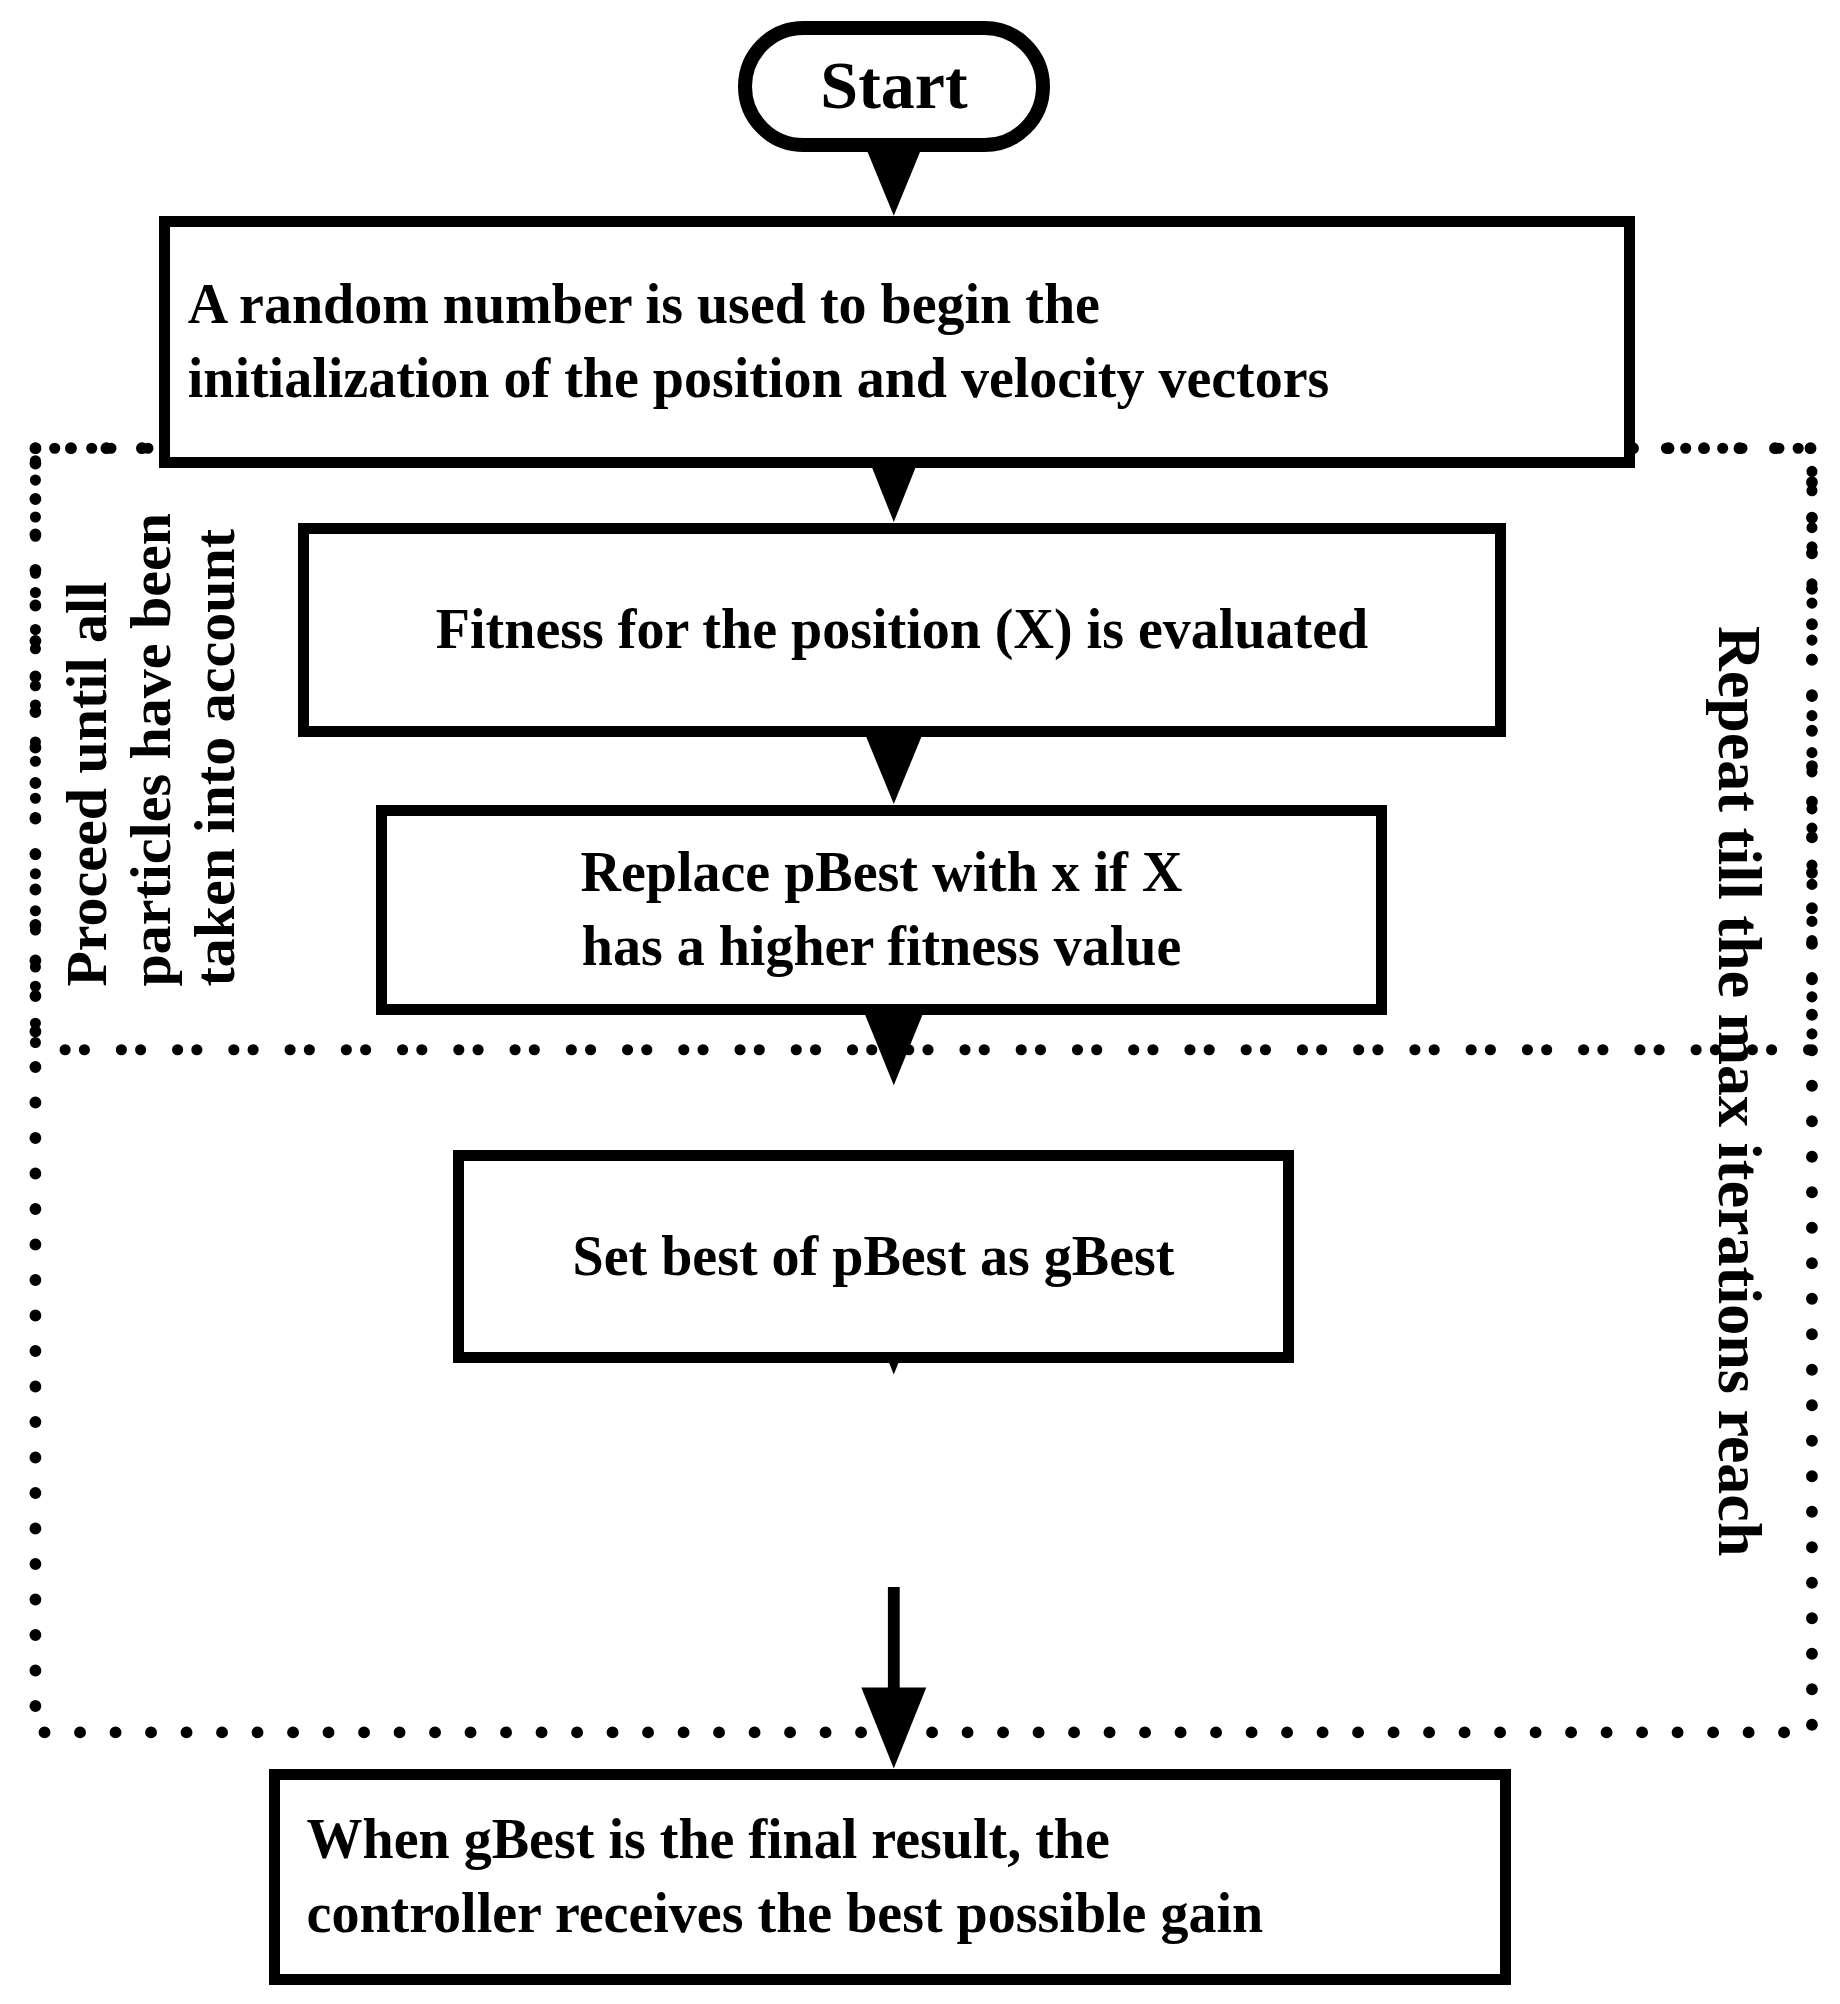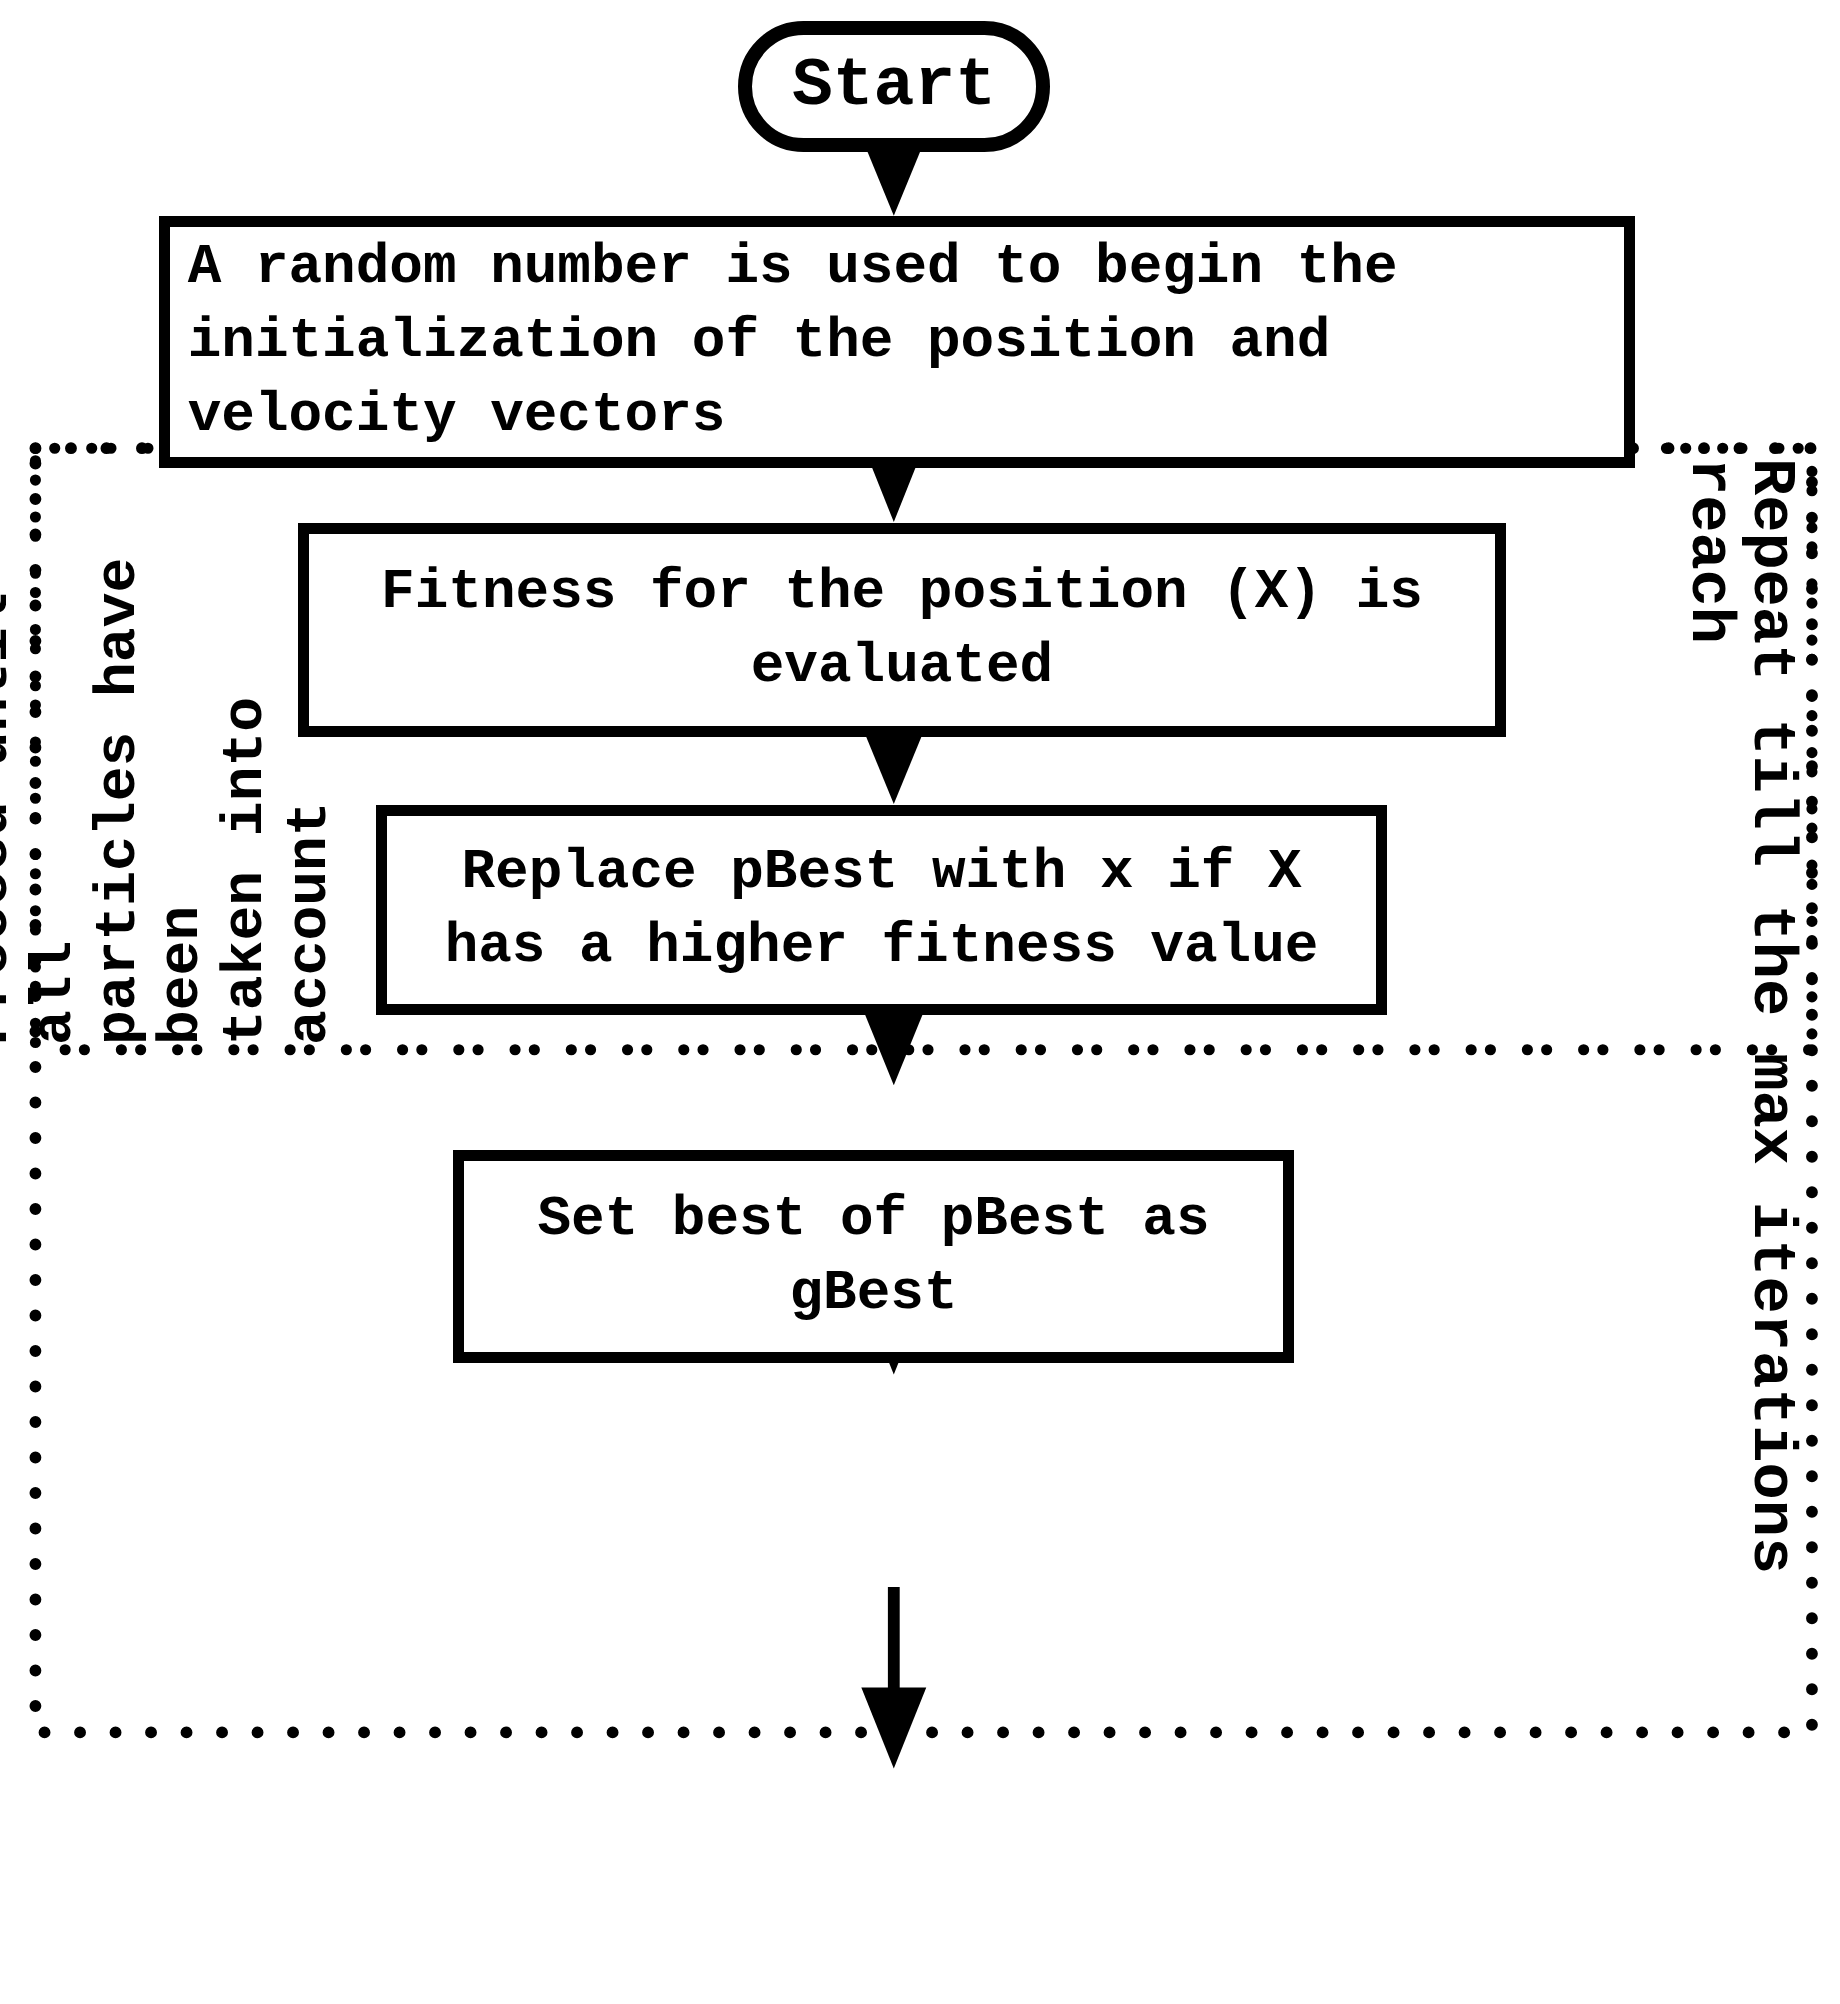--- a/index.html
+++ b/index.html
@@ -5,21 +5,21 @@
   html, body {
     margin: 0;
     padding: 0;
     background: #ffffff;
   }
   .canvas {
     position: relative;
     width: 1840px;
     height: 2005px;
     background: #ffffff;
-    font-family: Liberation Mono, monospace;
+    font-family: Liberation Serif, serif;
     color: #000000;
     overflow: hidden;
   }
   .layer {
     position: absolute;
     left: 0;
     top: 0;
     width: 1840px;
     height: 2005px;
     pointer-events: none;
@@ -141,20 +141,24 @@
   <div class="node center" style="left:376px; top:805px; width:1011px; height:210px;">
     <span class="txt">Replace pBest with x if X
 has a higher fitness value</span>
   </div>
 
   <div class="node center" style="left:453px; top:1150px; width:841px; height:213px;">
     <span class="txt">Set best of pBest as gBest</span>
   </div>
 
 
+  <div class="node leftalign" style="left:269px; top:1769px; width:1242px; height:216px; padding:0 26.6px;">
+    <span class="txt">When gBest is the final result, the
+controller receives the best possible gain</span>
+  </div>
 
   <div class="vlabel left-label" style="left:47px; top:454px; width:207px; height:591px;">
     <span class="txt">Proceed until all
 particles have been
 taken into account</span>
   </div>
 
   <div class="vlabel right-label" style="left:1673px; top:458px; width:133px; height:1266px;">
     <span class="txt">Repeat till the max iterations reach</span>
   </div>

